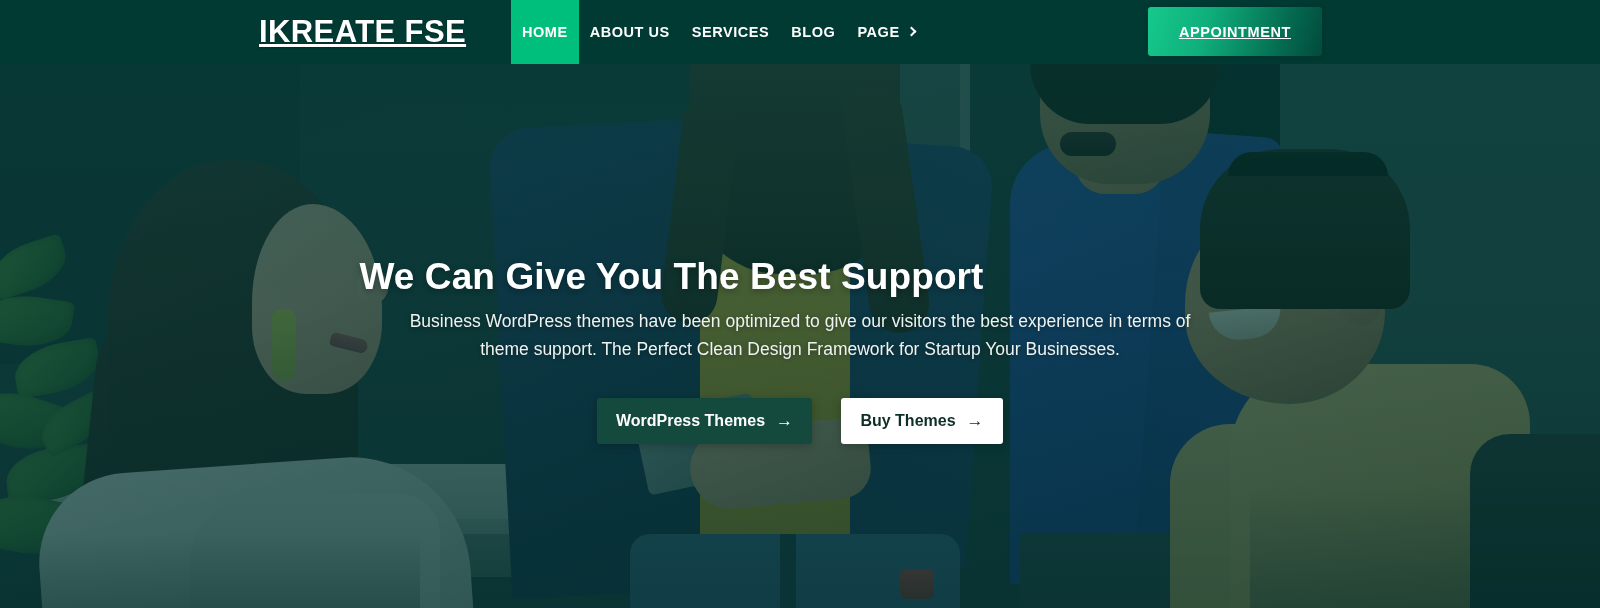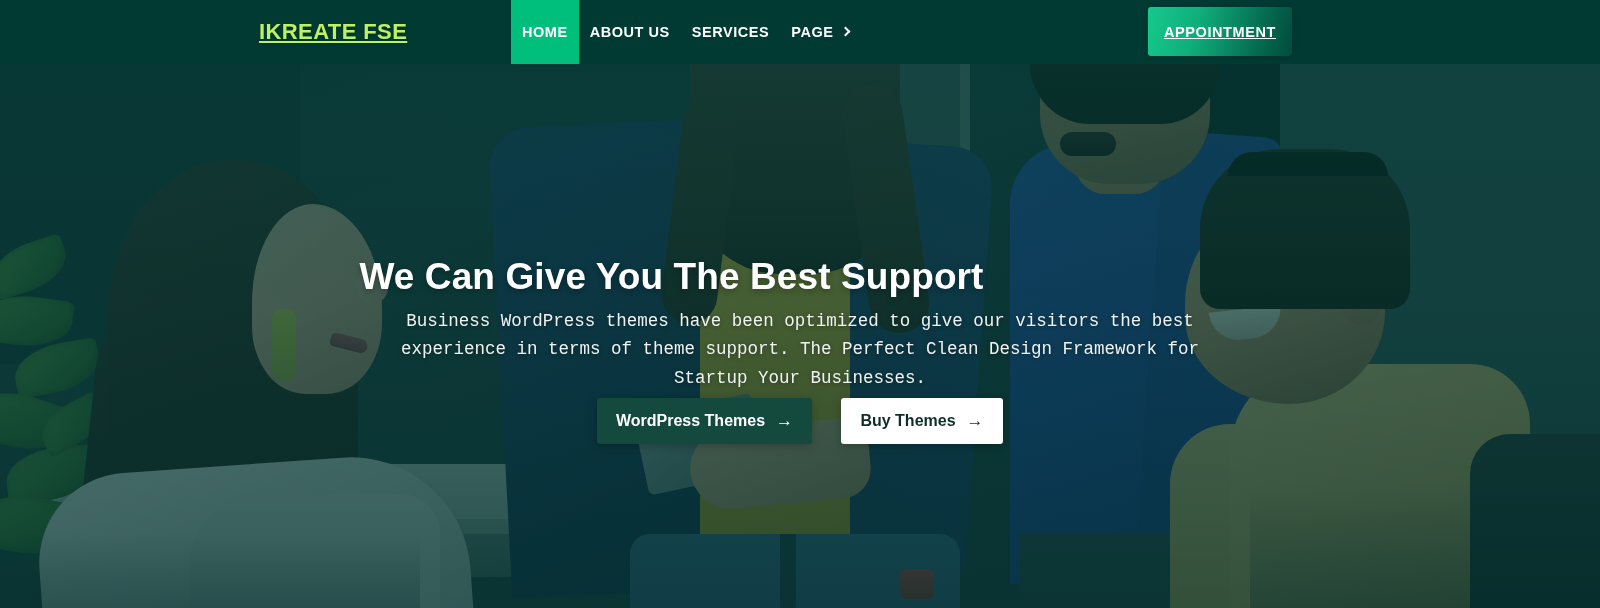--- a/index.html
+++ b/index.html
@@ -17,22 +17,22 @@
   .site-header {
     position: absolute; top: 0; left: 0;
     width: 1600px; height: 64px;
     background: #013a33;
     z-index: 50;
     display: flex; align-items: stretch;
   }
   .logo {
     position: absolute; left: 259px; top: 0; height: 64px;
     display: flex; align-items: center;
-    color: #bef264;
-    font-size: 22px; font-weight: 700; letter-spacing: 0.4px;
+    color: #ffffff;
+    font-size: 31px; font-weight: 700; letter-spacing: 0.4px;
     white-space: nowrap;
     text-shadow: 0 1px 2px rgba(0,0,0,.25);
   }
   .nav {
     position: absolute; left: 511px; top: 0; height: 64px;
     display: flex; align-items: stretch;
   }
   .nav-item {
     display: flex; align-items: center; justify-content: center;
     height: 64px; padding: 0 11px;
@@ -48,21 +48,21 @@
   .nav-item .chev {
     display: inline-block;
     margin-left: 8px; position: relative; top: -1px;
     width: 7px; height: 7px;
     border-right: 2px solid #ffffff;
     border-bottom: 2px solid #ffffff;
     transform: rotate(-45deg);
   }
   .appointment-btn {
     position: absolute; left: 1148px; top: 7px;
-    width: 144px; height: 49px;
+    width: 174px; height: 49px;
     display: flex; align-items: center; justify-content: center;
     border-radius: 3px;
     background: linear-gradient(105deg, #16c98b 0%, #0fae7b 34%, #04694f 78%, #024b3c 100%);
     color: #ffffff;
     font-size: 14.5px; font-weight: 700; letter-spacing: .6px;
     text-transform: uppercase;
     cursor: pointer;
     box-shadow: 0 1px 5px rgba(0,0,0,.16);
     white-space: nowrap;
   }
@@ -370,21 +370,20 @@
     letter-spacing: .1px;
     line-height: 1.25;
     text-shadow: 0 2px 6px rgba(0,0,0,.30);
   }
   .hero-desc {
     position: absolute; left: 400px; top: 243px; width: 800px;
     color: #eef3f1;
     font-size: 17.5px; font-weight: 400;
     line-height: 1.62;
     text-shadow: 0 1px 4px rgba(0,0,0,.35);
-    font-family: Liberation Mono, monospace;
   }
   .hero-actions {
     position: absolute; left: 0; top: 334px; width: 1600px;
     display: flex; justify-content: center;
     gap: 29px;
   }
   .btn {
     display: inline-flex; align-items: center; justify-content: center;
     gap: 11px;
     height: 46px;
@@ -511,20 +510,23 @@
       <a class="nav-item active" href="#">
         <span>HOME</span>
       </a>
       <a class="nav-item" href="#">
         <span>ABOUT US</span>
       </a>
       <a class="nav-item" href="#">
         <span>SERVICES</span>
       </a>
       <a class="nav-item" href="#">
+        <span>BLOG</span>
+      </a>
+      <a class="nav-item" href="#">
         <span>PAGE</span>
         <span class="chev"></span>
       </a>
     </nav>
 
     <a class="appointment-btn" href="#">
       <span>APPOINTMENT</span>
     </a>
   </header>
 

